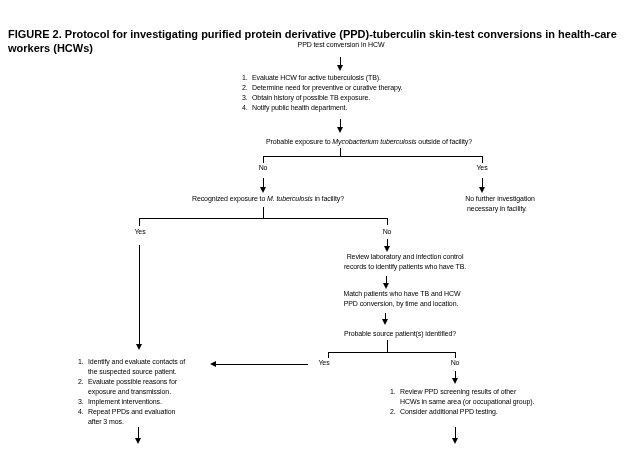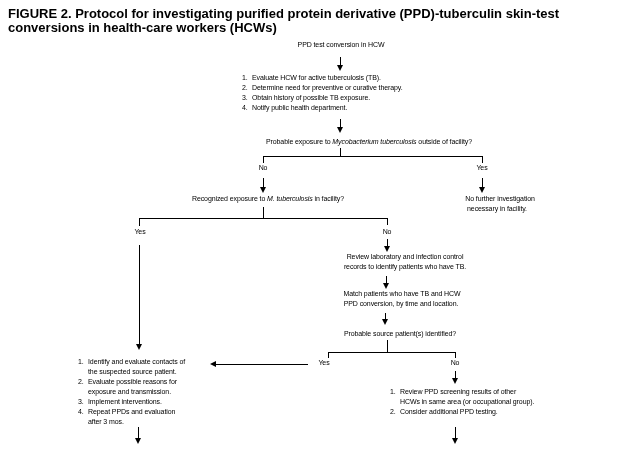--- a/index.html
+++ b/index.html
@@ -1,22 +1,22 @@
 <!DOCTYPE html>
 <html><head>
 <meta charset="utf-8">
 <style>
   html,body{margin:0;padding:0;background:#fff;}
   #canvas{
     position:relative;width:641px;height:449px;background:#fff;overflow:hidden;
     font-family:"Liberation Sans",sans-serif;font-size:7px;letter-spacing:-0.1px;color:#000;
   }
   .title{
-    position:absolute;font-size:13px;font-weight:bold;letter-spacing:0;
-    line-height:14px;color:#000;
+    position:absolute;font-size:11px;font-weight:bold;letter-spacing:0;
+    line-height:14px;color:#000;margin-top:20px;
   }
   .t{position:absolute;white-space:nowrap;line-height:9px;}
   .cx{transform:translateX(-50%);}
   .it{font-style:italic;}
   .vl{position:absolute;width:1px;background:#000;}
   .hl{position:absolute;height:1px;background:#000;}
   .ah-d{position:absolute;width:0;height:0;
     border-left:3.5px solid transparent;border-right:3.5px solid transparent;
     border-top:6px solid #000;}
   .ah-l{position:absolute;width:0;height:0;

